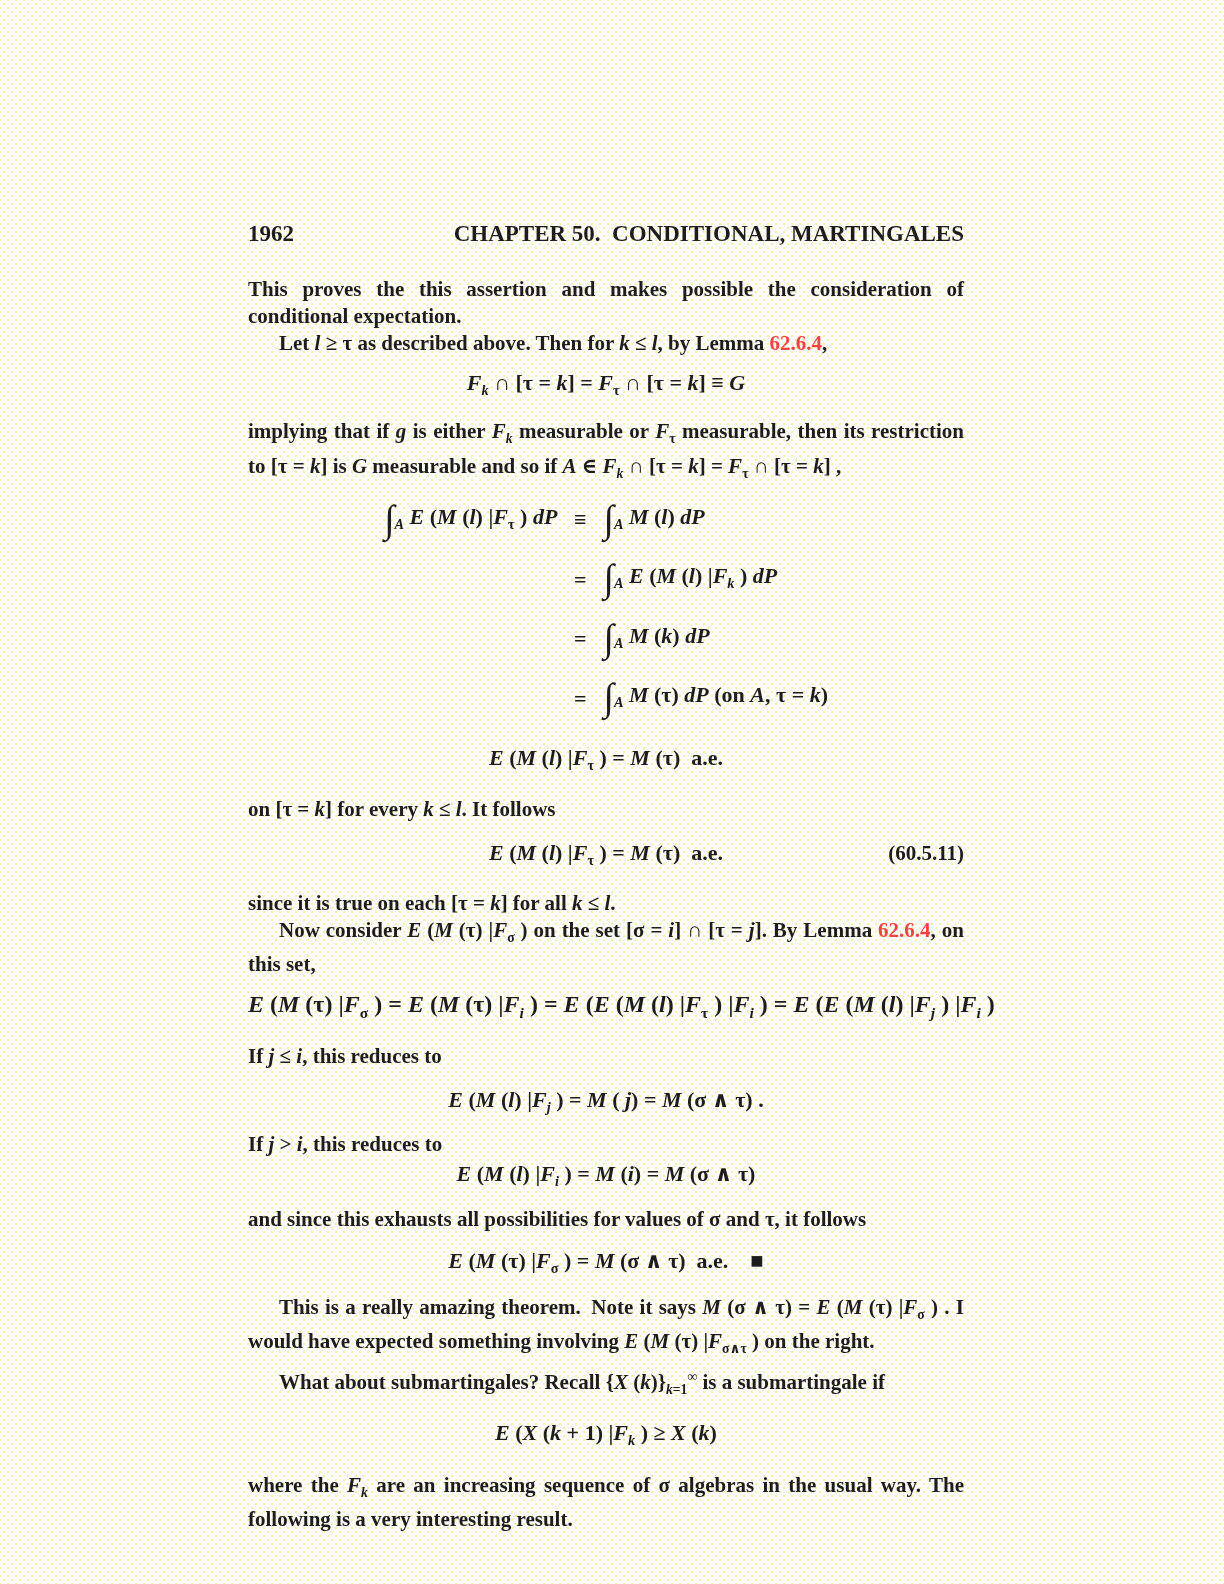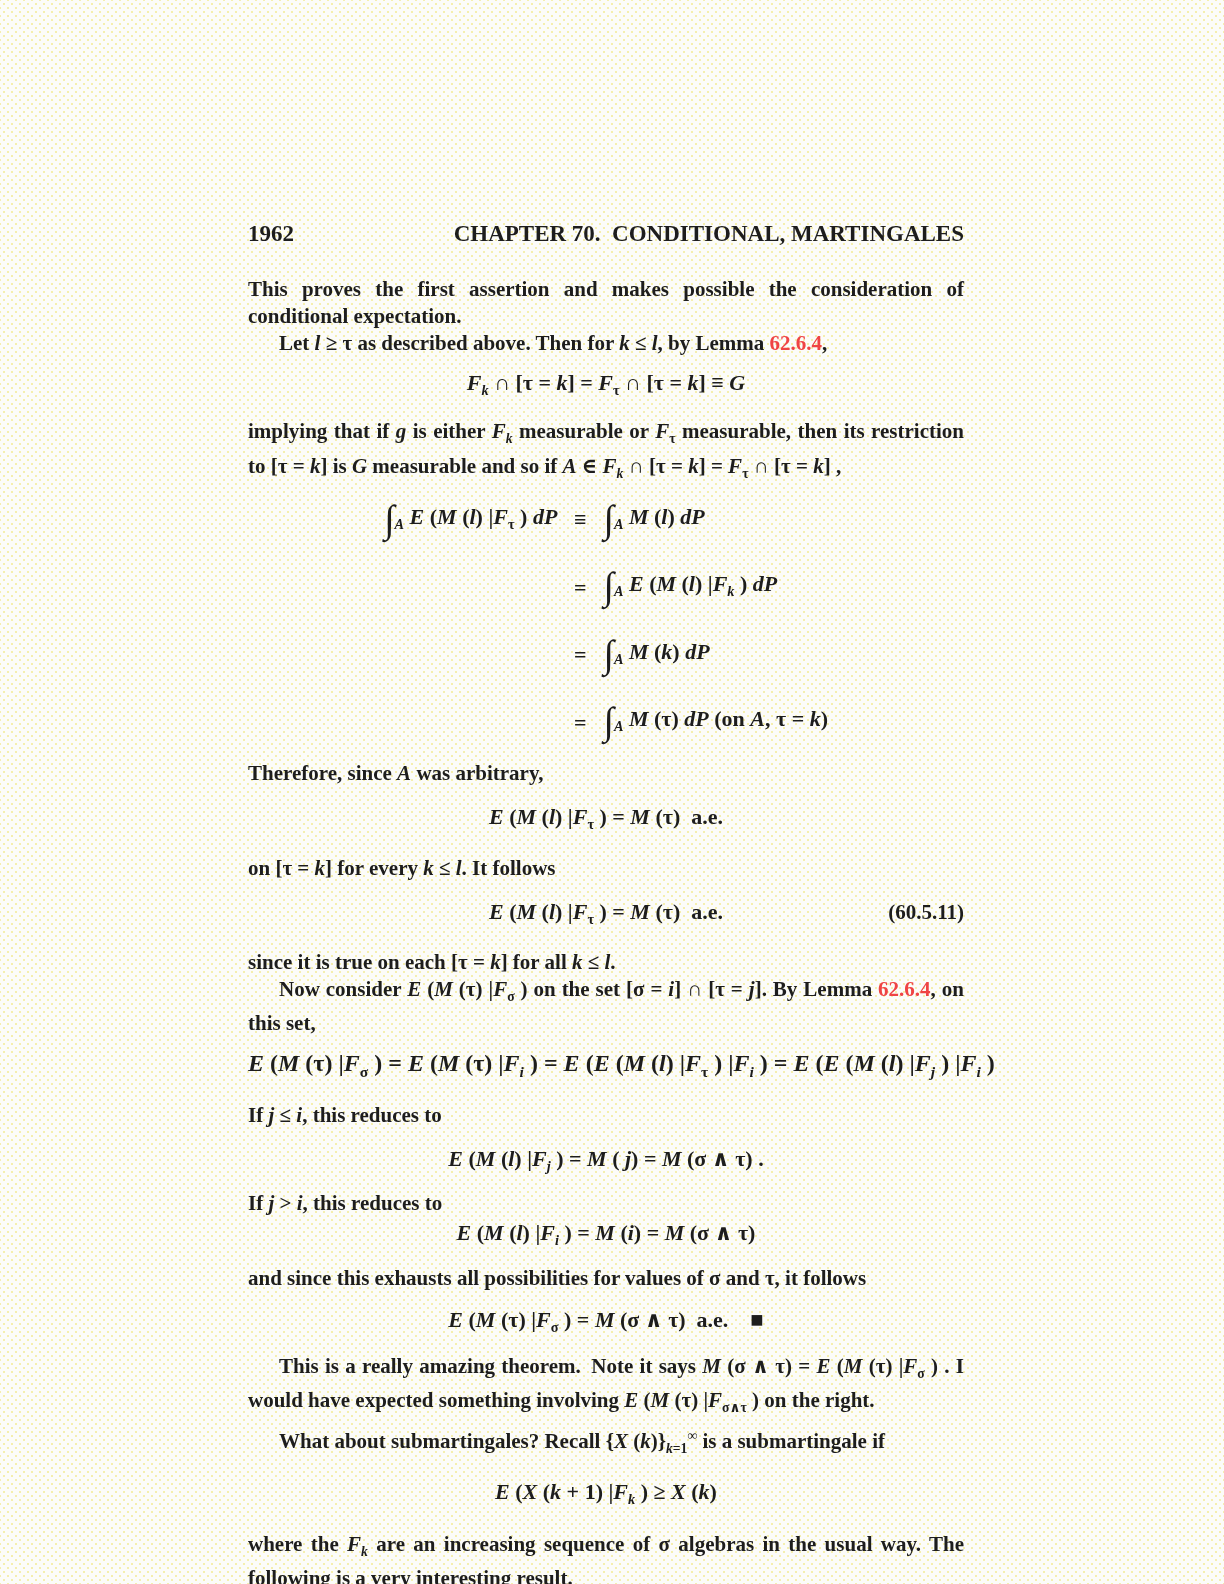--- a/index.html
+++ b/index.html
@@ -22,21 +22,21 @@
   .header {
     display: flex; justify-content: space-between; align-items: baseline;
     font-size: 23px; line-height: 24px; margin-bottom: 30px;
   }
   p { margin: 0; text-align: justify; }
   .ind { text-indent: 31px; }
   .eq { font-size: 22px; text-align: center; white-space: nowrap; line-height: 28px; }
   .eq-sigma { margin: 12px 0 14px; }
   .alg {
     display: grid; grid-template-columns: max-content 46px max-content;
-    row-gap: 20px; width: max-content; margin: 10px auto 14px;
+    row-gap: 12px; width: max-content; margin: 10px auto 22px;
     font-size: 22px; align-items: center;
   }
   .alg span { line-height: 40px; white-space: nowrap; }
   .alg .lhs { text-align: right; }
   .alg .rel { text-align: center; }
   .alg .rhs { text-align: left; }
   .eq-sp  { margin: 16px 0; }
   .eq-rel { position: relative; }
   .eqnum  { position: absolute; right: 0; top: 0; font-size: 21px; }
   .eq-long  { margin: 12px 0 16px; font-size: 24px; }
@@ -50,24 +50,24 @@
   .int { font-size: 1.75em; line-height: 0; vertical-align: -0.2em; }
   a.link { color: #ef4444; text-decoration: none; cursor: pointer; }
 </style>
 </head>
 <body>
 
 <div class="content">
 
   <div class="header">
     <span>1962</span>
-    <span>CHAPTER 70. CONDITIONAL, MARTINGALES</span>
+    <span>CHAPTER 50. CONDITIONAL, MARTINGALES</span>
   </div>
 
-  <p>This proves the first assertion and makes possible the consideration of conditional expectation.</p>
+  <p>This proves the this assertion and makes possible the consideration of conditional expectation.</p>
 
   <p class="ind"><span>Let <i>l</i> ≥ τ as described above. Then for <i>k</i> ≤ <i>l</i>, by Lemma </span><a class="link">62.6.4</a><span>,</span></p>
 
   <div class="eq eq-sigma"><i>F</i><sub><i>k</i></sub> ∩ [τ = <i>k</i>] = <i>F</i><sub>τ</sub> ∩ [τ = <i>k</i>] ≡ <i>G</i></div>
 
   <p>implying that if <i>g</i> is either <i>F</i><sub><i>k</i></sub> measurable or <i>F</i><sub>τ</sub> measurable, then its restriction to [τ = <i>k</i>] is <i>G</i> measurable and so if <i>A</i> ∈ <i>F</i><sub><i>k</i></sub> ∩ [τ = <i>k</i>] = <i>F</i><sub>τ</sub> ∩ [τ = <i>k</i>] ,</p>
 
   <div class="alg">
     <span class="lhs"><span class="int">∫</span><sub><i>A</i></sub> <i>E</i> (<i>M</i> (<i>l</i>) |<i>F</i><sub>τ</sub> ) <i>dP</i></span>
     <span class="rel">≡</span>
@@ -76,21 +76,20 @@
     <span class="rel">=</span>
     <span class="rhs"><span class="int">∫</span><sub><i>A</i></sub> <i>E</i> (<i>M</i> (<i>l</i>) |<i>F</i><sub><i>k</i></sub> ) <i>dP</i></span>
     <span class="lhs"></span>
     <span class="rel">=</span>
     <span class="rhs"><span class="int">∫</span><sub><i>A</i></sub> <i>M</i> (<i>k</i>) <i>dP</i></span>
     <span class="lhs"></span>
     <span class="rel">=</span>
     <span class="rhs"><span class="int">∫</span><sub><i>A</i></sub> <i>M</i> (τ) <i>dP</i> (on <i>A</i>, τ = <i>k</i>)</span>
   </div>
 
-  <p>Therefore, since <i>A</i> was arbitrary,</p>
 
   <div class="eq eq-sp"><i>E</i> (<i>M</i> (<i>l</i>) |<i>F</i><sub>τ</sub> ) = <i>M</i> (τ) a.e.</div>
 
   <p>on [τ = <i>k</i>] for every <i>k</i> ≤ <i>l</i>. It follows</p>
 
   <div class="eq eq-sp eq-rel">
     <span><i>E</i> (<i>M</i> (<i>l</i>) |<i>F</i><sub>τ</sub> ) = <i>M</i> (τ) a.e.</span>
     <span class="eqnum">(60.5.11)</span>
   </div>
 

